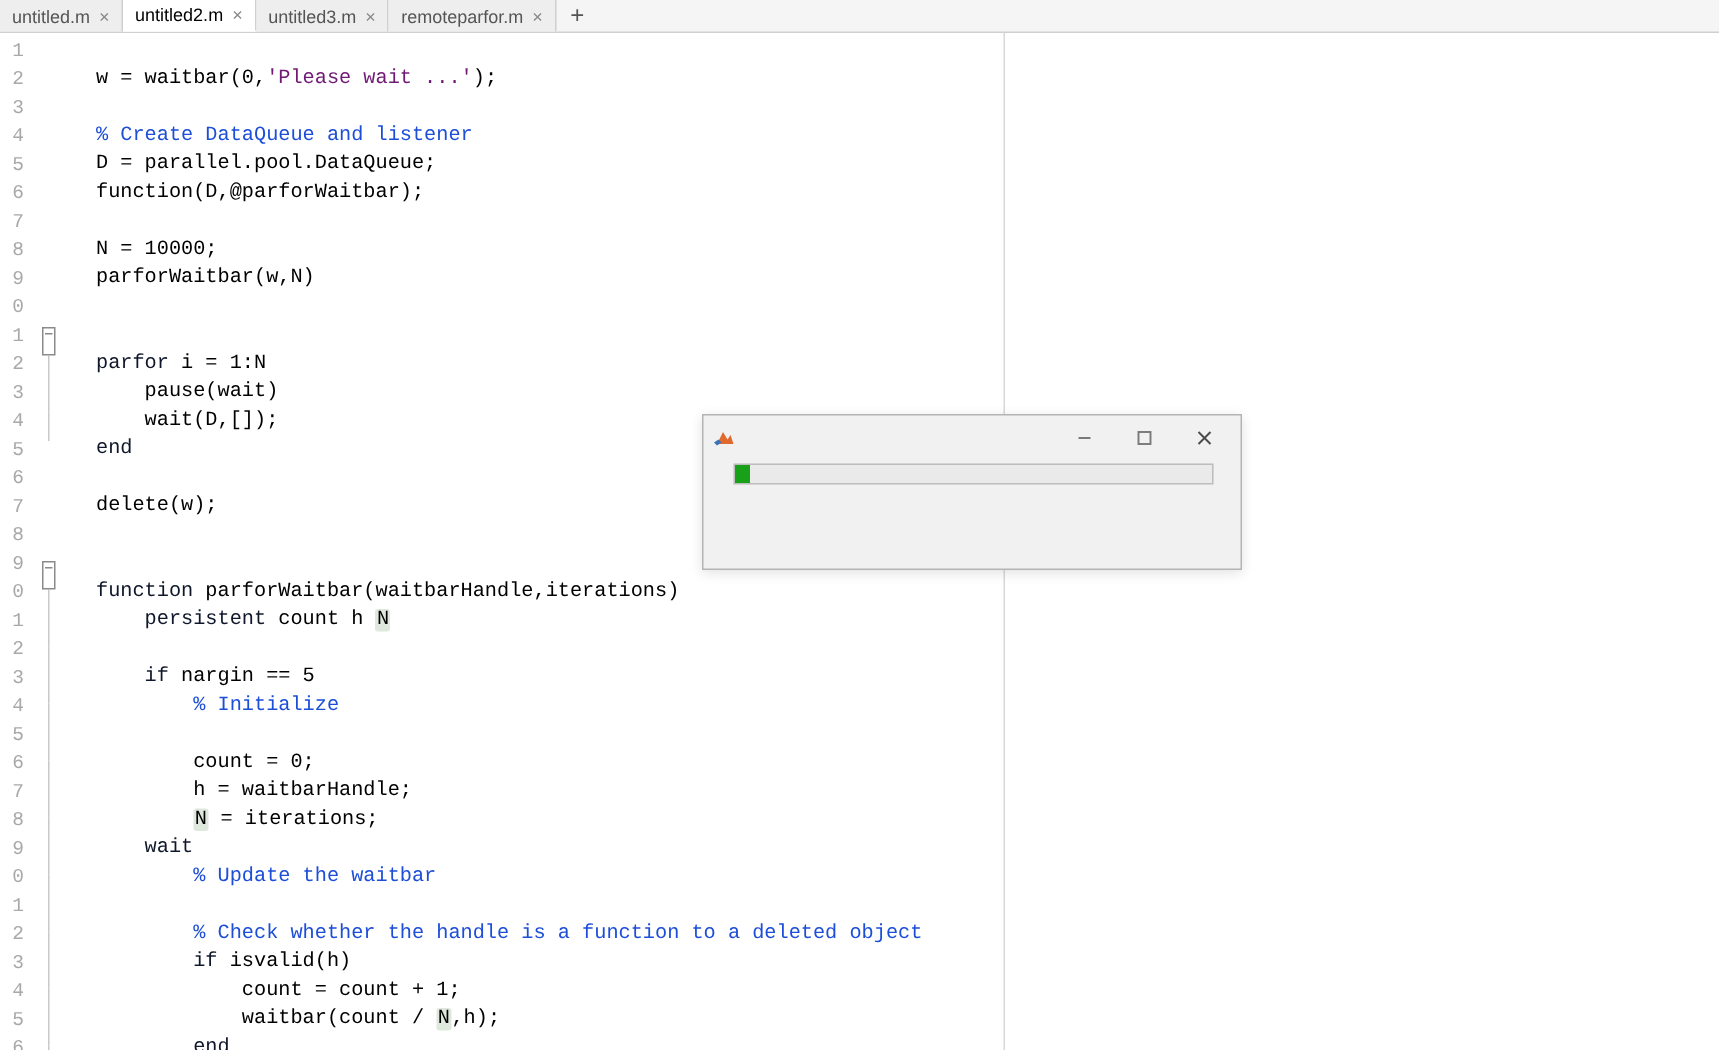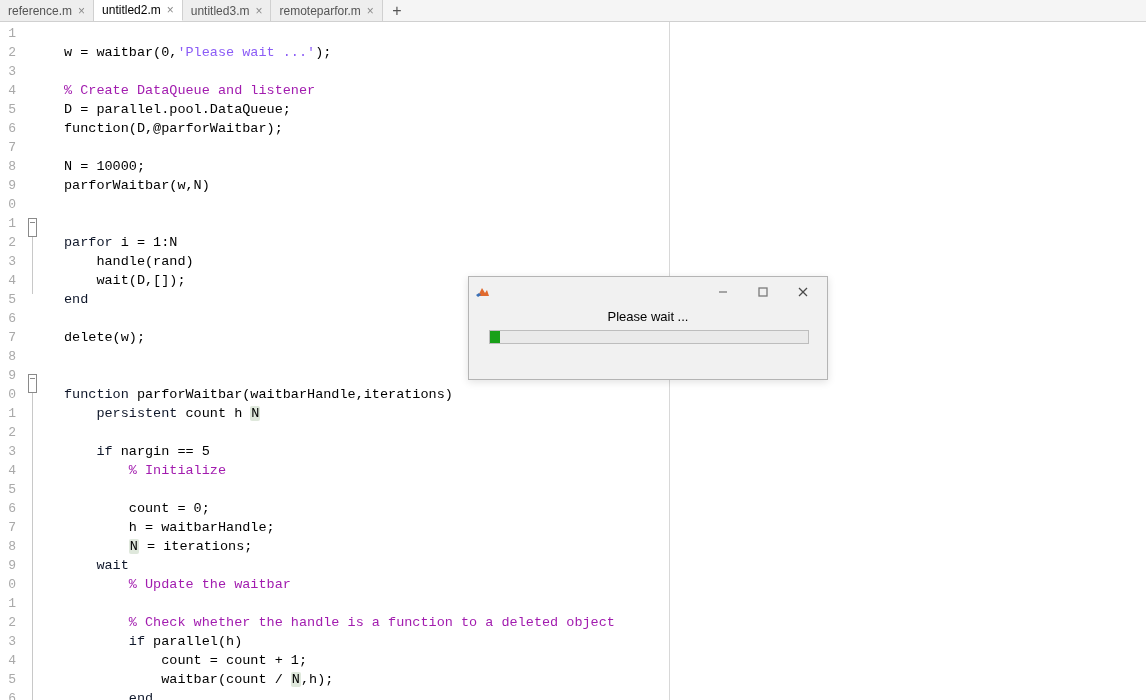--- a/index.html
+++ b/index.html
@@ -110,22 +110,22 @@
     color: #000;
     border-right: 1px solid #d8d8d8;
   }
   .right-area {
     flex: 1;
     position: relative;
     background: #fff;
   }
 
   .kw { color: #0f172a; }
-  .str { color: #8b5cf6; margin-top: 24px; }
-  .cm { color: #a21caf; }
+  .str { color: #701a75; margin-top: 24px; }
+  .cm { color: #1d4ed8; }
   .hlN { background: #dfe8dc; border-radius: 2px; padding: 0 1px; }
 
   
   .dialog {
     position: absolute;
     left: 468px;
     top: 276px;
     width: 360px;
     height: 104px;
     background: #f1f1f1;
@@ -176,21 +176,21 @@
   }
 
   
   .codeline { height: 19px; }
 </style>
 </head>
 <body>
 
 <div class="tabs-bar">
   <div class="tab">
-    <span>reference.m</span>
+    <span>untitled.m</span>
     <span class="close-x">×</span>
   </div>
   <div class="tab active">
     <span>untitled2.m</span>
     <span class="close-x">×</span>
   </div>
   <div class="tab">
     <span>untitled3.m</span>
     <span class="close-x">×</span>
   </div>
@@ -330,41 +330,41 @@
 <span class="codeline"></span>
 <span class="codeline cm">% Create DataQueue and listener</span>
 <span class="codeline">D = parallel.pool.DataQueue;</span>
 <span class="codeline">function(D,@parforWaitbar);</span>
 <span class="codeline"></span>
 <span class="codeline">N = 10000;</span>
 <span class="codeline">parforWaitbar(w,N)</span>
 <span class="codeline"></span>
 <span class="codeline"></span>
 <span class="codeline"><span class="kw">parfor</span><span> i = 1:N</span></span>
-<span class="codeline">    handle(rand)</span>
+<span class="codeline">    pause(wait)</span>
 <span class="codeline">    wait(D,[]);</span>
 <span class="codeline kw">end</span>
 <span class="codeline"></span>
 <span class="codeline">delete(w);</span>
 <span class="codeline"></span>
 <span class="codeline"></span>
 <span class="codeline"><span class="kw">function</span><span> parforWaitbar(waitbarHandle,iterations)</span></span>
 <span class="codeline"><span>    </span><span class="kw">persistent</span><span> count h </span><span class="hlN">N</span></span>
 <span class="codeline"></span>
 <span class="codeline"><span>    </span><span class="kw">if</span><span> nargin == 5</span></span>
 <span class="codeline cm">        % Initialize</span>
 <span class="codeline"></span>
 <span class="codeline">        count = 0;</span>
 <span class="codeline">        h = waitbarHandle;</span>
 <span class="codeline"><span>        </span><span class="hlN">N</span><span> = iterations;</span></span>
 <span class="codeline"><span>    </span><span class="kw">wait</span></span>
 <span class="codeline cm">        % Update the waitbar</span>
 <span class="codeline"></span>
 <span class="codeline cm">        % Check whether the handle is a function to a deleted object</span>
-<span class="codeline"><span>        </span><span class="kw">if</span><span> parallel(h)</span></span>
+<span class="codeline"><span>        </span><span class="kw">if</span><span> isvalid(h)</span></span>
 <span class="codeline">            count = count + 1;</span>
 <span class="codeline"><span>            waitbar(count / </span><span class="hlN">N</span><span>,h);</span></span>
 <span class="codeline"><span>        </span><span class="kw">end</span></span>
 
 </div>
 
   <div class="right-area"></div>
 </div>
 
 <div class="dialog">
@@ -388,18 +388,17 @@
         </span>
       <span class="win-btn close">
           <svg viewBox="0 0 10 10">
             <line x1="1" y1="1" x2="9" y2="9"></line>
             <line x1="9" y1="1" x2="1" y2="9"></line>
           </svg>
         </span>
     </span>
   </div>
   <div class="dlg-body">
-    <div class="dlg-text">Please wait ...</div>
     <div class="progressbar">
       <div class="progressfill" id="progressfill" style="width: 3%;"></div>
     </div>
   </div>
 </div>
 
 </body></html>

